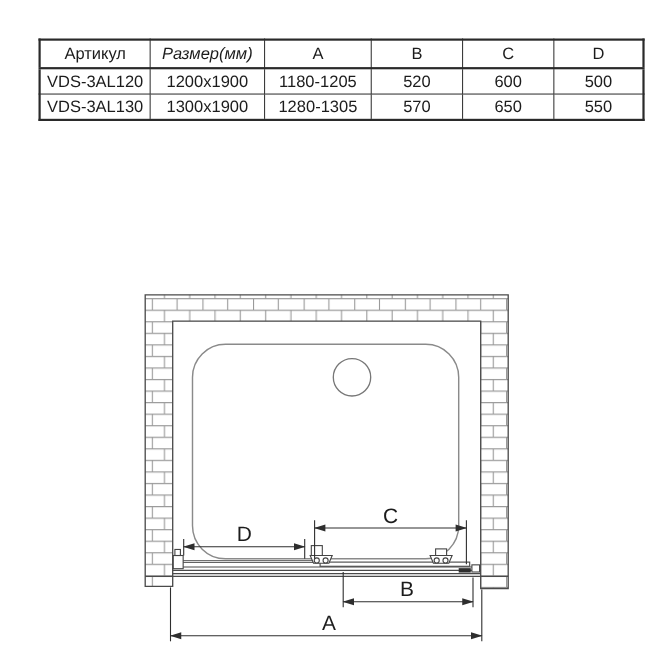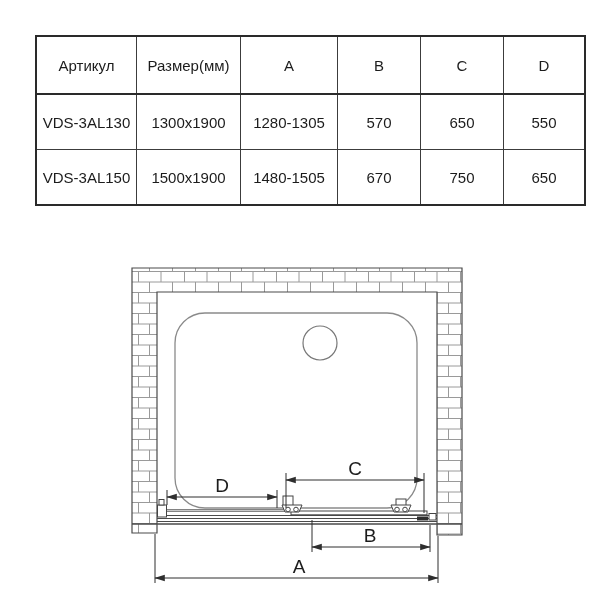--- a/index.html
+++ b/index.html
@@ -7,27 +7,27 @@
 
   
   .spec-table{
     position:absolute;left:35px;top:35px;
     border-collapse:collapse;table-layout:fixed;
     font-size:15px;color:#1c1c1c;
   }
   .spec-table th,.spec-table td{
     border:1px solid #3c3c3c;
     text-align:center;vertical-align:middle;
-    padding:16px 2px;white-space:nowrap;
+    padding:0 2px;white-space:nowrap;
     height:22px;font-weight:normal;
   }
   .spec-table th{height:24px;}
   .spec-table{border:2px solid #2a2a2a;}
   .spec-table thead tr{border-bottom:2px solid #2a2a2a;}
-  .c0{width:95px;} .c1{width:99px;} .c2{width:92px;}
+  .c0{width:95px;} .c1{width:99px;font-style:italic;} .c2{width:92px;}
   .c3{width:78px;} .c4{width:78px;} .c5{width:76px;}
 
   
   .diagram-wrap{position:absolute;left:0;top:250px;width:600px;height:350px;}
   svg text{font-family:"Liberation Sans",sans-serif;font-size:19px;fill:#1c1c1c;}
 </style>
 </head>
 <body>
 
 <table class="spec-table">
@@ -36,34 +36,34 @@
       <th class="c0">Артикул</th>
       <th class="c1">Размер(мм)</th>
       <th class="c2">A</th>
       <th class="c3">B</th>
       <th class="c4">C</th>
       <th class="c5">D</th>
     </tr>
   </thead>
   <tbody>
     <tr>
+      <td>VDS-3AL120</td>
+      <td>1200x1900</td>
+      <td>1180-1205</td>
+      <td>520</td>
+      <td>600</td>
+      <td>500</td>
+    </tr>
+    <tr>
       <td>VDS-3AL130</td>
       <td>1300x1900</td>
       <td>1280-1305</td>
       <td>570</td>
       <td>650</td>
       <td>550</td>
-    </tr>
-    <tr>
-      <td>VDS-3AL150</td>
-      <td>1500x1900</td>
-      <td>1480-1505</td>
-      <td>670</td>
-      <td>750</td>
-      <td>650</td>
     </tr>
   </tbody>
 </table>
 
 <div class="diagram-wrap">
 <svg width="600" height="350" viewBox="0 0 600 350">
   <defs>
     <pattern id="brick" x="0" y="0" width="46" height="21" patternUnits="userSpaceOnUse">
       <g stroke="#9a9a9a" stroke-width="1" fill="none">
         <path d="M0,0.5 H46 M0,11 H46"></path>

